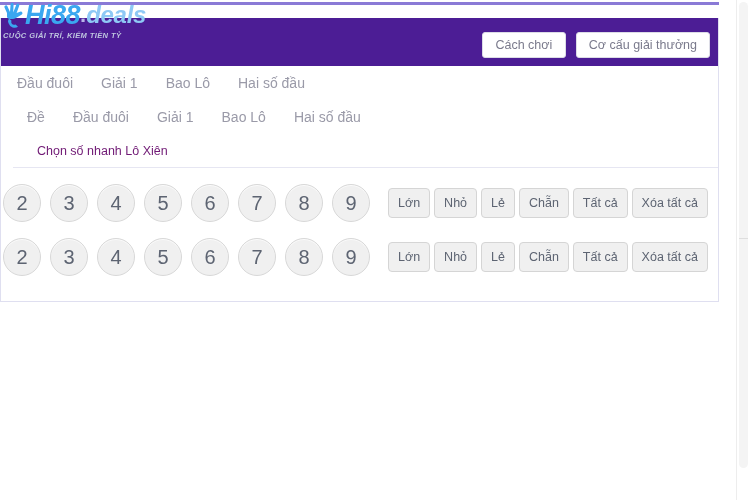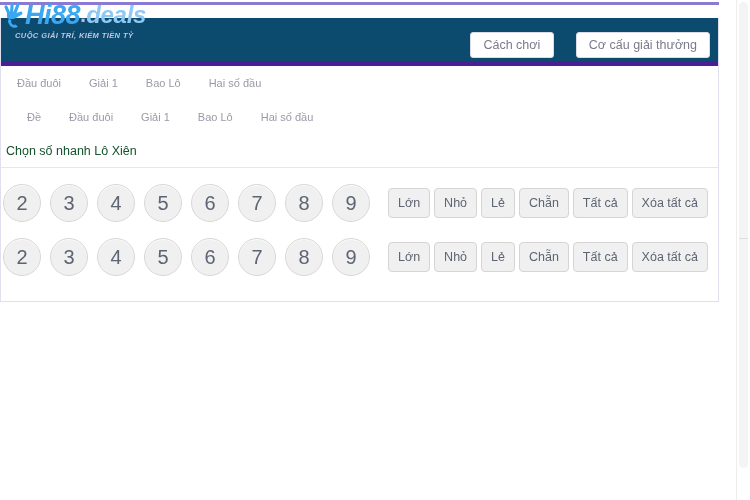--- a/index.html
+++ b/index.html
@@ -38,21 +38,21 @@
     height: 284px;
     border: 1px solid #dfdff0;
     border-top: none;
     background: #ffffff;
   }
 
   
   .header {
     position: relative;
     height: 48px;
-    background: #0c4a6e;
+    background: #4c1d95;
     border-bottom: 5px solid #4c1d95;
   }
 
   
   .logo-wrap {
     position: absolute;
     left: 0;
     top: -18px;
     width: 150px;
     height: 48px;
@@ -92,37 +92,37 @@
     font-size: 24px;
     font-weight: bold;
     font-style: italic;
     color: #8ec9f5;
     line-height: 30px;
     letter-spacing: -0.3px;
     text-align: center;
   }
   .logo-tagline {
     position: absolute;
-    left: 14px;
+    left: 2px;
     top: 31px;
     font-size: 7.5px;
     font-style: italic;
     font-weight: bold;
     letter-spacing: 0.4px;
     color: #bfc6df;
     white-space: nowrap;
   }
 
   
   .header-actions {
     position: absolute;
     right: 8px;
     top: 14px;
     display: flex;
-    gap: 22px;
+    gap: 10px;
     margin-left: 44px;
   }
   .hbtn {
     min-width: 84px;
     height: 26px;
     padding: 0 12px;
     background: #ffffff;
     border: 1px solid #dcdce6;
     border-radius: 3px;
     color: #7a7a8c;
@@ -144,36 +144,37 @@
   .nav-row.row2 { padding-left: 12px; }
 
   .nav-inner {
     display: flex;
     align-items: center;
     height: 34px;
   }
   .nav-inner.shift { margin-left: -22px; }
 
   .nav-item {
-    font-size: 11px;
+    font-size: 14px;
     color: #9a9aa8;
     padding: 0 14px;
     cursor: pointer;
     white-space: nowrap;
   }
   .nav-item.first-cut { padding-left: 10px; }
 
   
   .quickpick {
     height: 34px;
     line-height: 34px;
-    padding-left: 5px;
+    padding-left: 24px;
     font-size: 12.5px;
-    color: #14532d;
+    color: #701a75;
     border-bottom: 1px solid #e6e6f2;
+    margin-left: 12px;
   }
 
   
   .numzone { padding-top: 8px; }
 
   .numrow {
     position: relative;
     height: 54px;
     display: flex;
     align-items: center;

